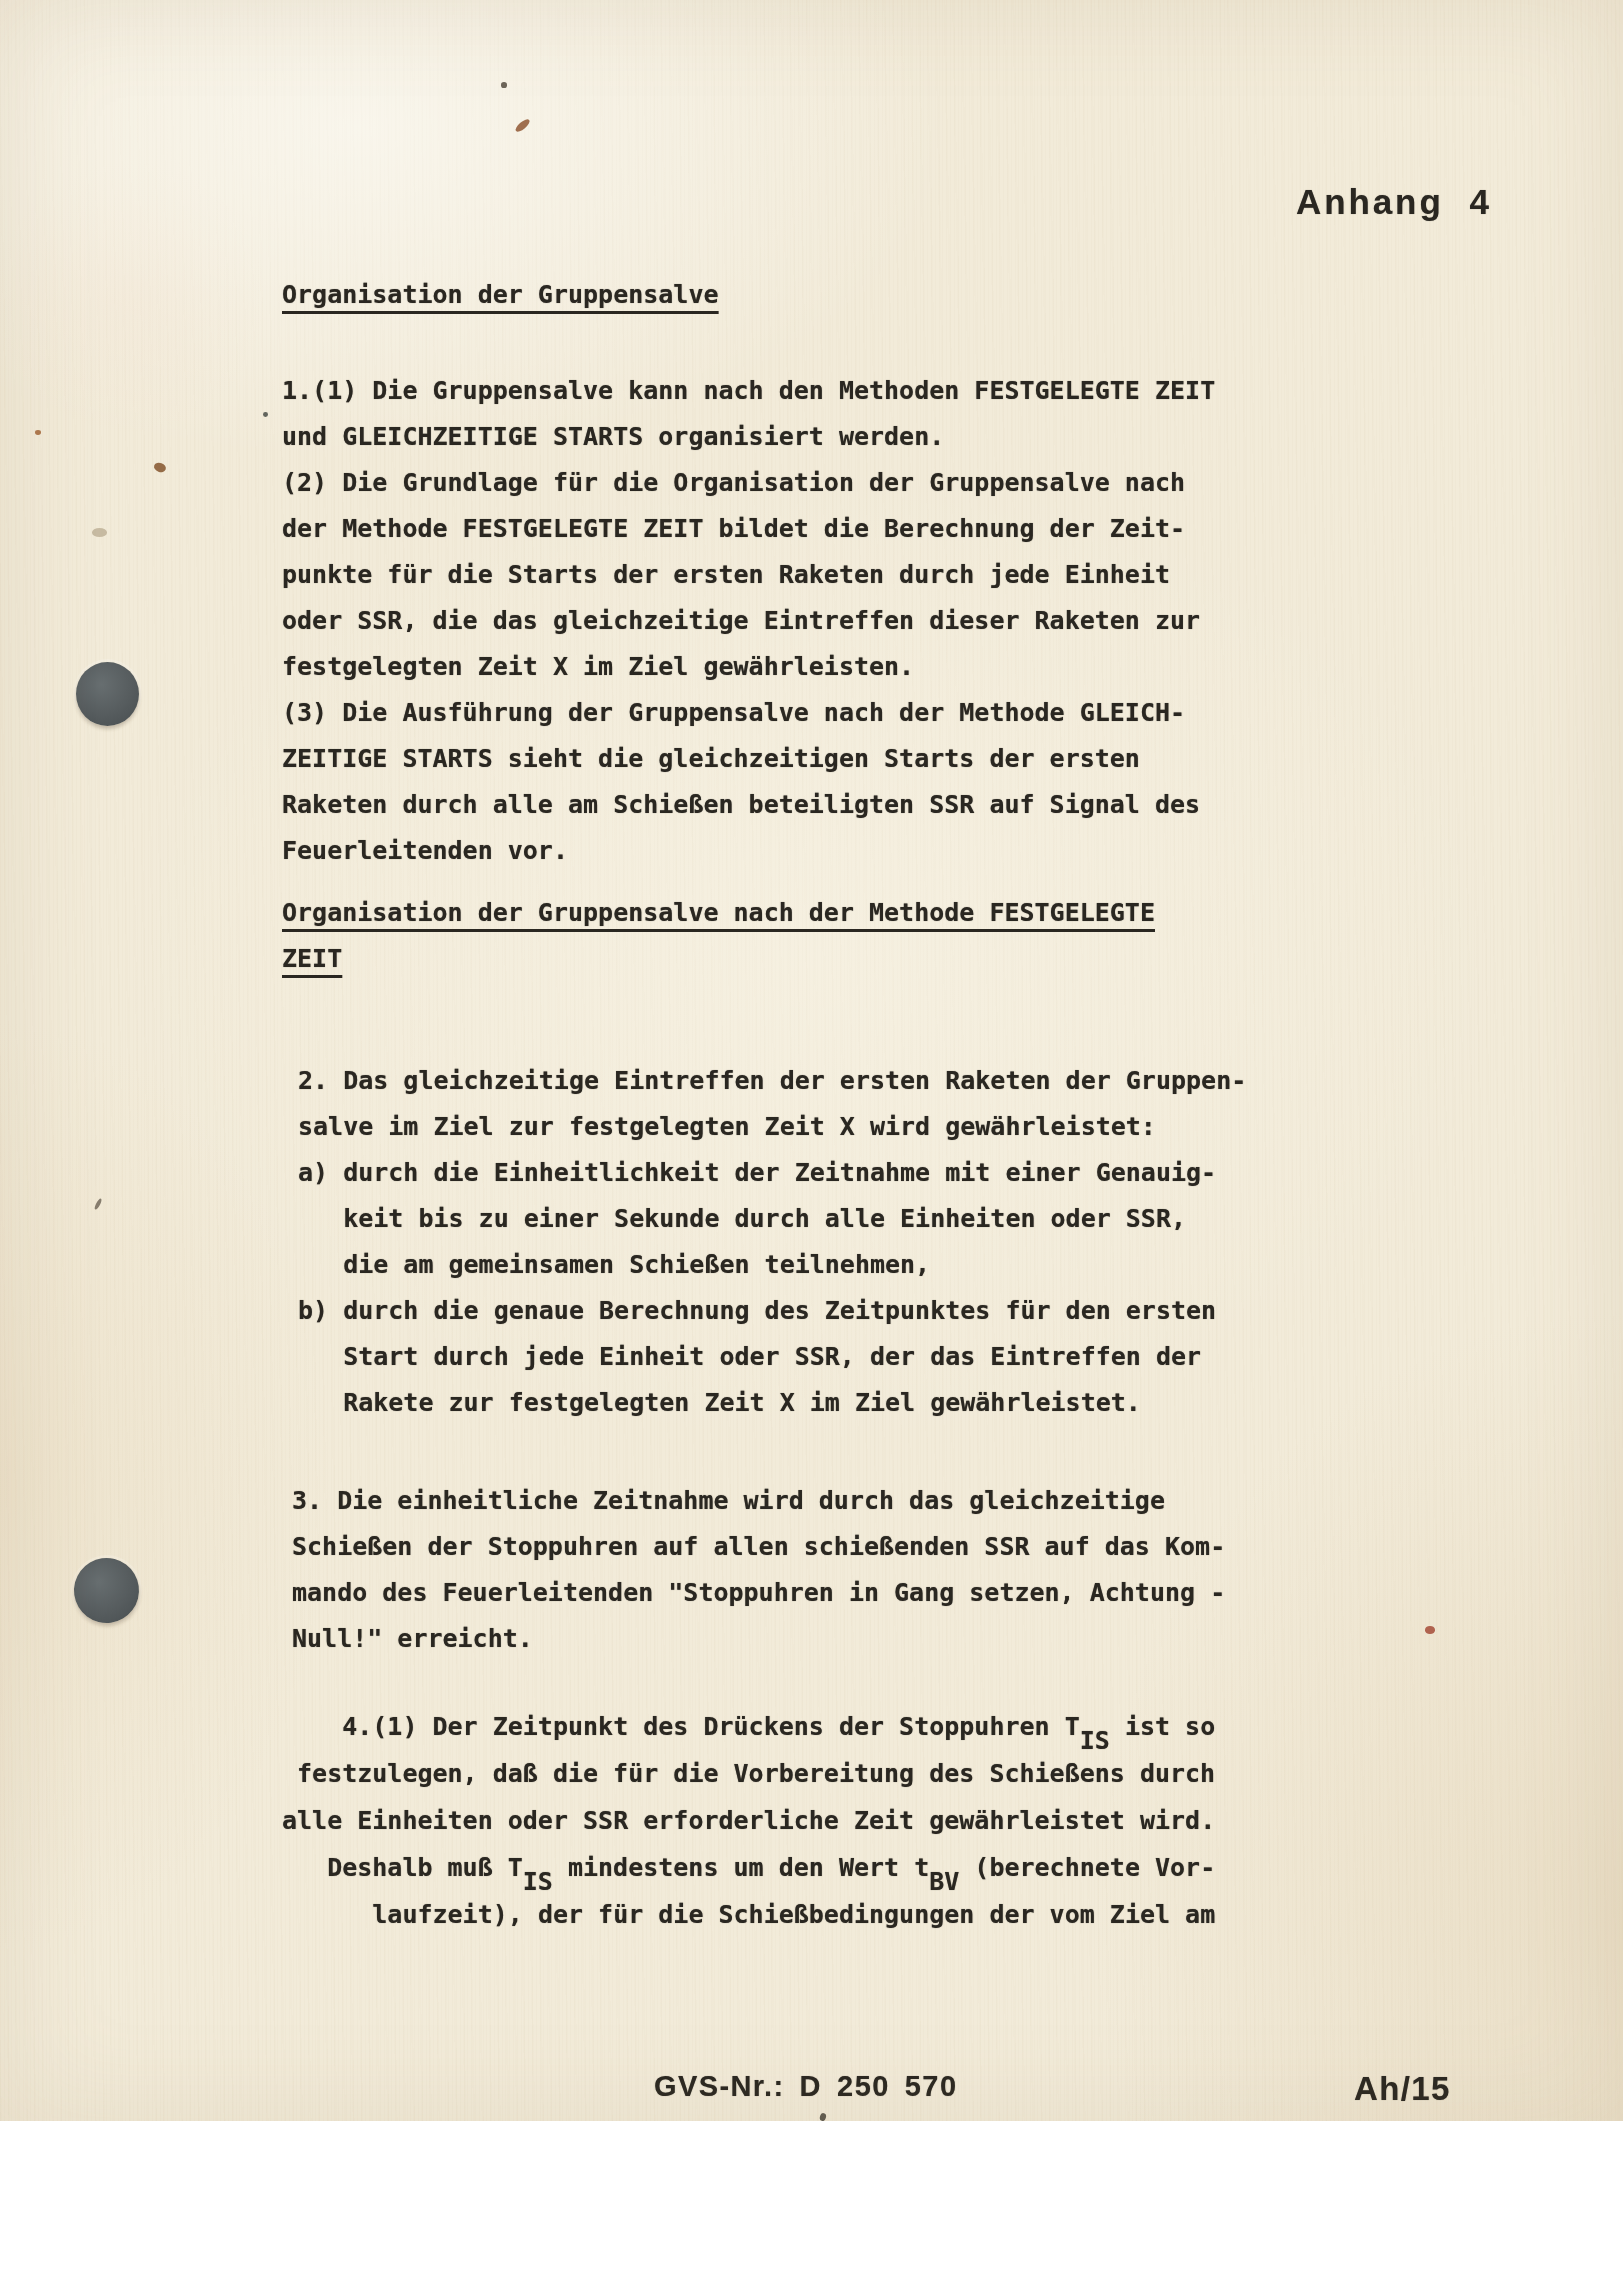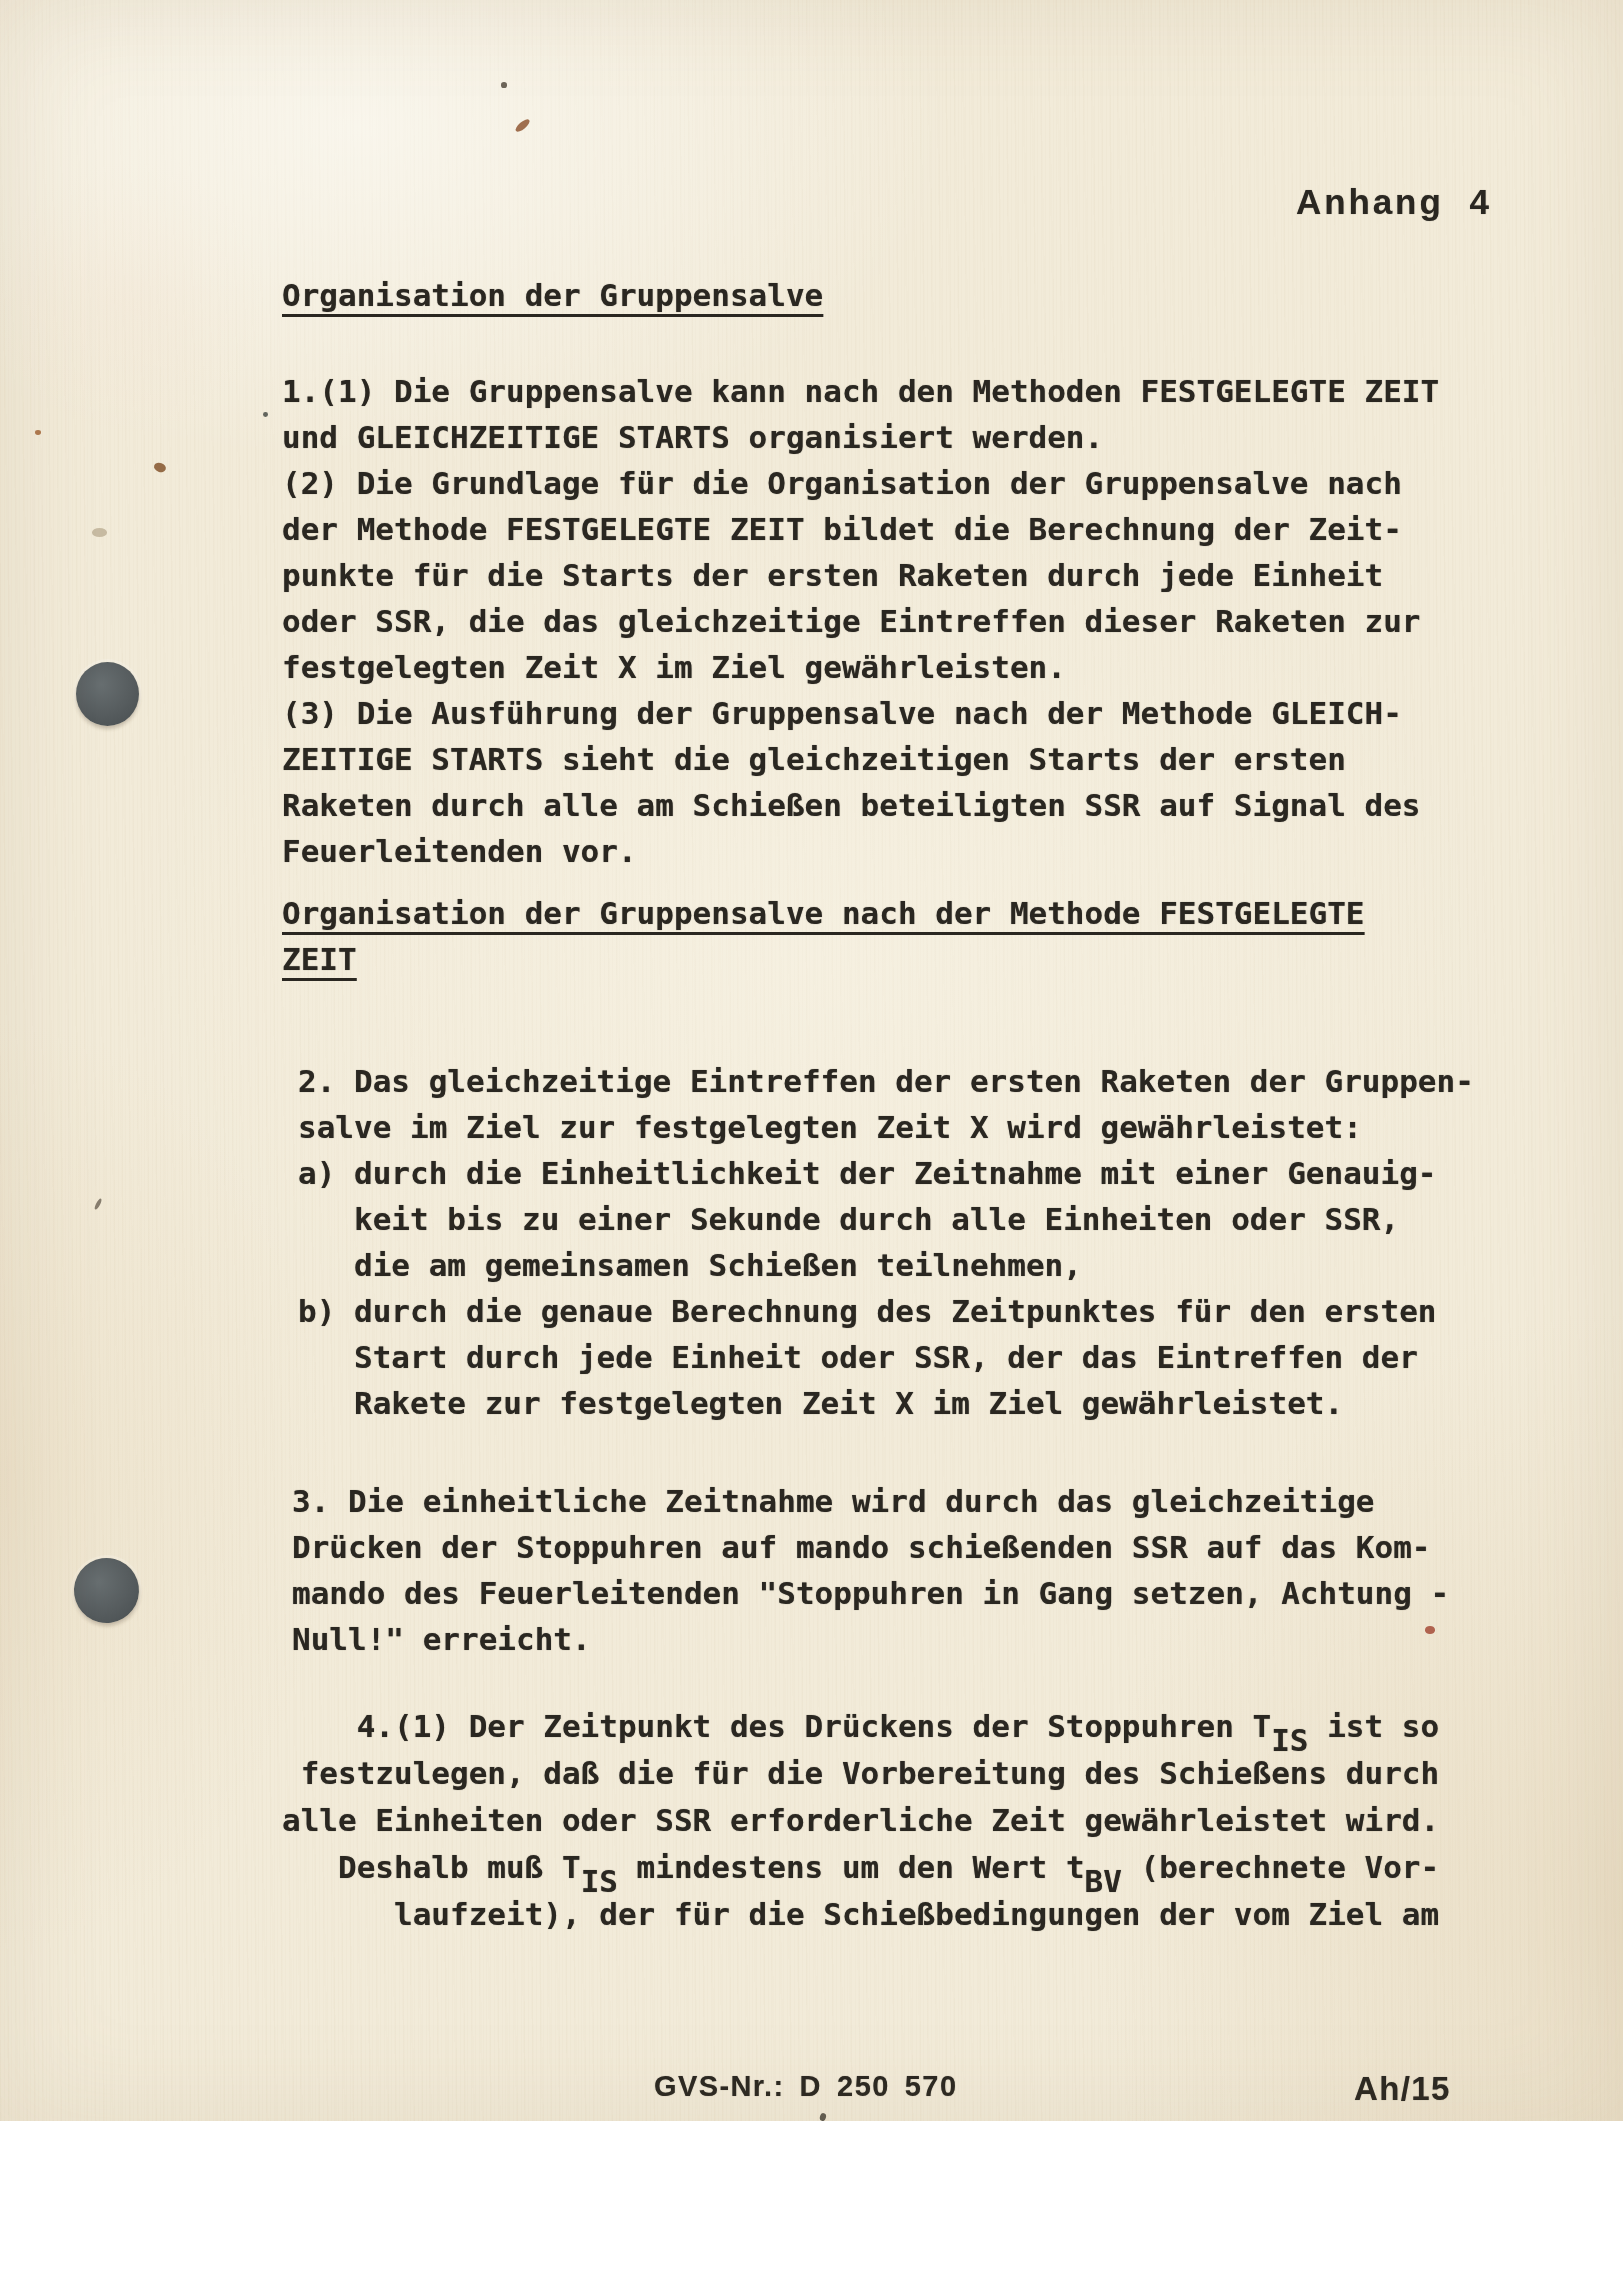--- a/index.html
+++ b/index.html
@@ -24,21 +24,21 @@
     content: "";
     position: absolute; inset: 0;
     box-shadow: inset 0 0 105px rgba(158,128,84,0.14);
     pointer-events: none;
   }
 
   .mono {
     position: absolute;
     font-family: "DejaVu Sans Mono", "Liberation Mono", monospace;
     font-weight: 700;
-    font-size: 31px;
+    font-size: 25px;
     line-height: 46px;
     color: #2a2721;
     white-space: pre;
     text-shadow: 0 0 1px rgba(42,39,33,0.55);
   }
   .line { white-space: pre; }
   .sub { position: relative; top: 14.3px; }
 
   .underlined .line,
   .h1 {
@@ -84,21 +84,21 @@
   <div class="sans annex">Anhang 4</div>
 
   <div class="mono h1">Organisation der Gruppensalve</div>
 
   <div class="mono para1"><div class="line">1.(1) Die Gruppensalve kann nach den Methoden FESTGELEGTE ZEIT</div><div class="line">und GLEICHZEITIGE STARTS organisiert werden.</div><div class="line">(2) Die Grundlage für die Organisation der Gruppensalve nach</div><div class="line">der Methode FESTGELEGTE ZEIT bildet die Berechnung der Zeit-</div><div class="line">punkte für die Starts der ersten Raketen durch jede Einheit</div><div class="line">oder SSR, die das gleichzeitige Eintreffen dieser Raketen zur</div><div class="line">festgelegten Zeit X im Ziel gewährleisten.</div><div class="line">(3) Die Ausführung der Gruppensalve nach der Methode GLEICH-</div><div class="line">ZEITIGE STARTS sieht die gleichzeitigen Starts der ersten</div><div class="line">Raketen durch alle am Schießen beteiligten SSR auf Signal des</div><div class="line">Feuerleitenden vor.</div></div>
 
   <div class="mono h2 underlined"><div class="line">Organisation der Gruppensalve nach der Methode FESTGELEGTE</div><div class="line">ZEIT</div></div>
 
   <div class="mono para2"><div class="line">2. Das gleichzeitige Eintreffen der ersten Raketen der Gruppen-</div><div class="line">salve im Ziel zur festgelegten Zeit X wird gewährleistet:</div><div class="line">a) durch die Einheitlichkeit der Zeitnahme mit einer Genauig-</div><div class="line">   keit bis zu einer Sekunde durch alle Einheiten oder SSR,</div><div class="line">   die am gemeinsamen Schießen teilnehmen,</div><div class="line">b) durch die genaue Berechnung des Zeitpunktes für den ersten</div><div class="line">   Start durch jede Einheit oder SSR, der das Eintreffen der</div><div class="line">   Rakete zur festgelegten Zeit X im Ziel gewährleistet.</div></div>
 
-  <div class="mono para3"><div class="line">3. Die einheitliche Zeitnahme wird durch das gleichzeitige</div><div class="line">Drücken der Stoppuhren auf mando schießenden SSR auf das Kom-</div><div class="line">mando des Feuerleitenden "Stoppuhren in Gang setzen, Achtung -</div><div class="line">Null!" erreicht.</div></div>
+  <div class="mono para3"><div class="line">3. Die einheitliche Zeitnahme wird durch das gleichzeitige</div><div class="line">Schießen der Stoppuhren auf allen schießenden SSR auf das Kom-</div><div class="line">mando des Feuerleitenden "Stoppuhren in Gang setzen, Achtung -</div><div class="line">Null!" erreicht.</div></div>
 
   <div class="mono para4"><div class="line"><span>4.(1) Der Zeitpunkt des Drückens der Stoppuhren T</span><span class="sub">IS</span><span> ist so</span></div><div class="line"><span>festzulegen, daß die für die Vorbereitung des Schießens durch</span></div><div class="line"><span>alle Einheiten oder SSR erforderliche Zeit gewährleistet wird.</span></div><div class="line"><span>Deshalb muß T</span><span class="sub">IS</span><span> mindestens um den Wert t</span><span class="sub">BV</span><span> (berechnete Vor-</span></div><div class="line"><span>laufzeit), der für die Schießbedingungen der vom Ziel am</span></div></div>
 
   <div class="sans f-gvs">GVS-Nr.: D 250 570</div>
   <div class="sans f-ref">Ah/15</div>
 
   <div class="hole hole-1"></div>
   <div class="hole hole-2"></div>
 
   <div id="specks">

